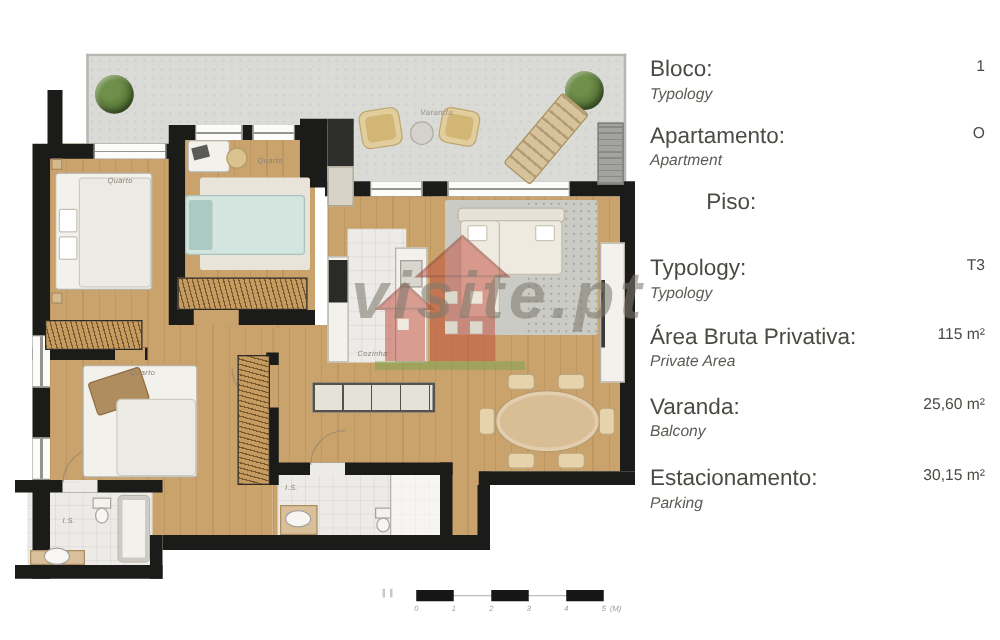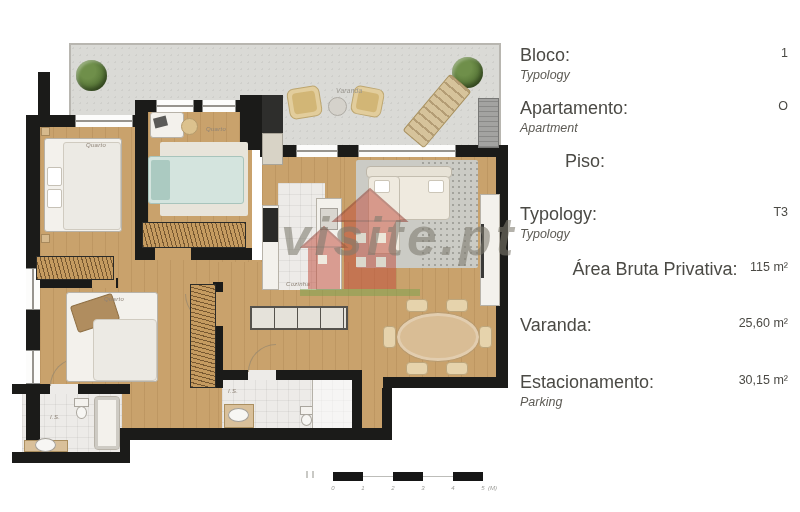--- a/index.html
+++ b/index.html
@@ -261,27 +261,29 @@
     </div>
     <div class="irow" style="top:151px;margin-left:45px;">
       <span class="pt">Piso:</span>
       <span class="val">3</span>
     </div>
     <div class="irow" style="top:204px;">
       <span class="pt">Typology:</span>
       <span class="val">T3</span>
       <span class="en">Typology</span>
     </div>
-    <div class="irow" style="top:259px;text-align:center;">
+    <div class="irow" style="top:259px;">
       <span class="pt">Área Bruta Privativa:</span>
       <span class="val">115 m²</span>
+      <span class="en">Private Area</span>
     </div>
     <div class="irow" style="top:315px;">
       <span class="pt">Varanda:</span>
       <span class="val">25,60 m²</span>
+      <span class="en">Balcony</span>
     </div>
     <div class="irow" style="top:372px;">
       <span class="pt">Estacionamento:</span>
       <span class="val">30,15 m²</span>
       <span class="en">Parking</span>
     </div>
   </div>
 
 </div>
 

